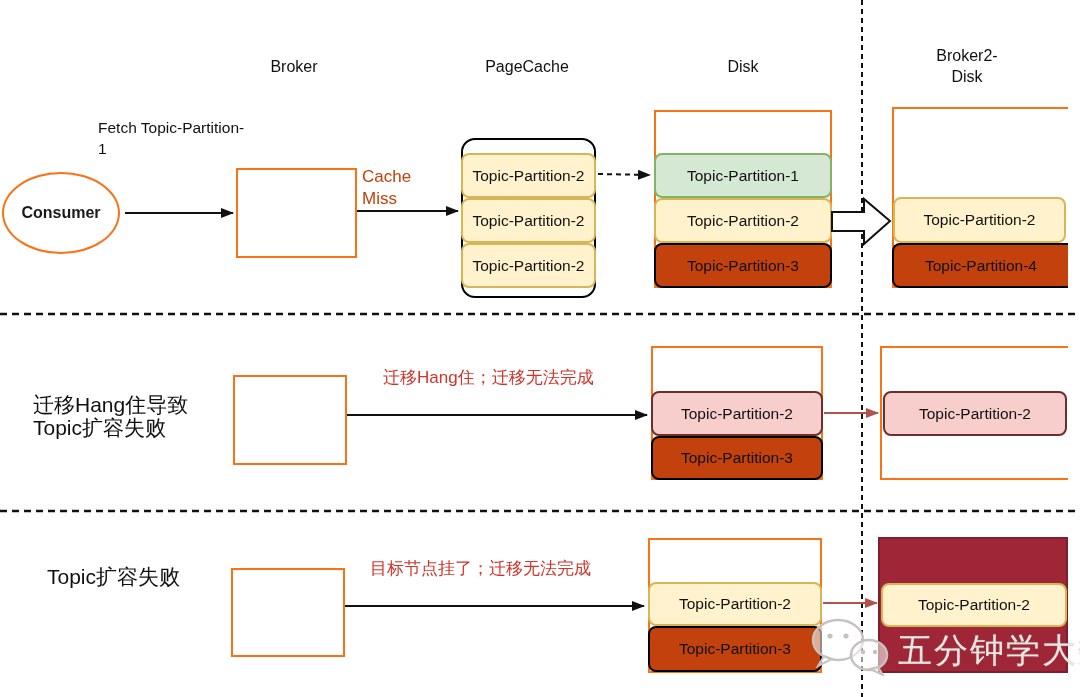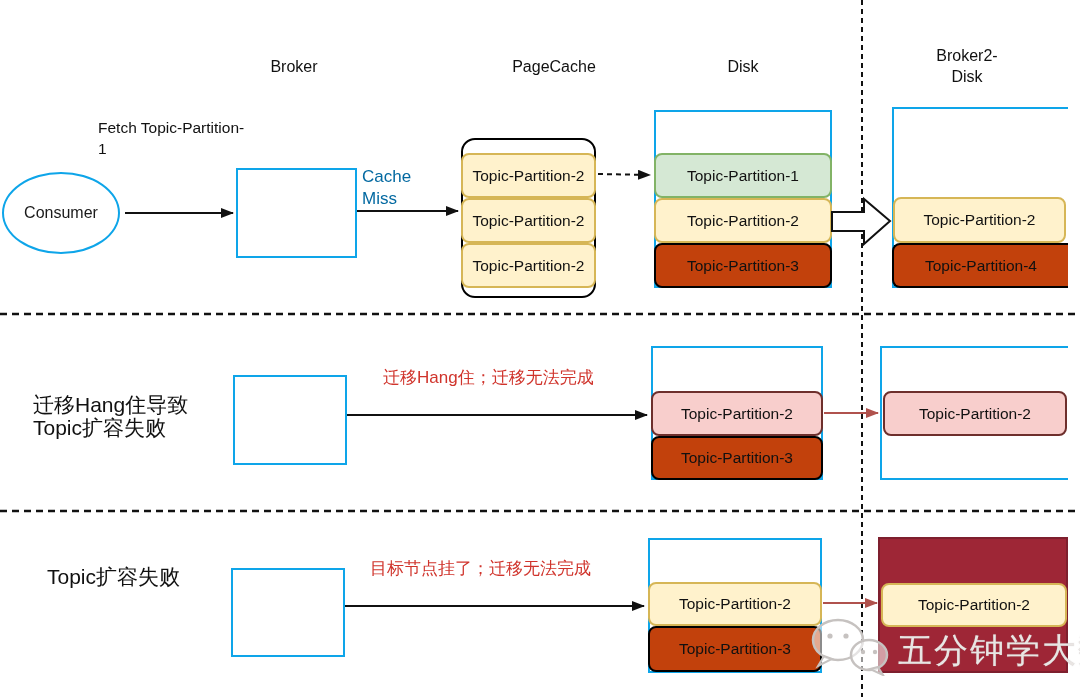--- a/index.html
+++ b/index.html
@@ -4,51 +4,51 @@
 <style>
   html,body{margin:0;padding:0;}
   body{
     width:1080px;height:697px;position:relative;background:#ffffff;
     font-family:"Liberation Sans", sans-serif;color:#1a1a1a;overflow:hidden;
   }
   .abs{position:absolute;}
   .layer-dash{position:absolute;left:0;top:0;z-index:0;pointer-events:none;}
   .layer-arrows{position:absolute;left:0;top:0;z-index:5;pointer-events:none;}
   .hdr{position:absolute;z-index:2;font-size:16px;text-align:center;line-height:21px;color:#111;}
-  .node{position:absolute;z-index:2;background:#fff;border:2px solid #0ea5e9;box-sizing:border-box;}
+  .node{position:absolute;z-index:2;background:#fff;border:2px solid #f97316;box-sizing:border-box;font-weight:bold;}
   .ellipse{border-radius:50%;display:flex;align-items:center;justify-content:center;font-size:16px;}
   .pbox{position:absolute;z-index:3;box-sizing:border-box;border-radius:8px;
         display:flex;align-items:center;justify-content:center;font-size:15.5px;color:#111;}
   .ybox{background:#FFF2CC;border:2px solid #D6B656;}
   .gbox{background:#D5E8D4;border:2px solid #82B366;}
   .wbox{background:#c2410c;border:2px solid #000;}
   .kbox{background:#F8CECC;border:2px solid #6E2F2C;}
   .cut-right{border-right:none;border-radius:8px 0 0 8px;}
   .lbl{position:absolute;z-index:2;font-size:15.5px;line-height:21px;text-align:left;color:#111;}
   .cn{position:absolute;z-index:2;font-size:21px;line-height:23px;color:#111;}
-  .red{color:#0369a1;}
+  .red{color:#c2410c;}
   .rednote{position:absolute;z-index:2;font-size:17px;text-align:left;color:#D0342C;}
   .stack-outline{position:absolute;z-index:2;background:#fff;border:2px solid #000;
         border-radius:14px;box-sizing:border-box;}
   .darkbox{position:absolute;z-index:2;background:#9E2636;border:2px solid #7E1F2E;box-sizing:border-box;}
   .watermark{position:absolute;z-index:6;font-size:34px;letter-spacing:2px;
         color:#E9E5E3;text-shadow:0 0 1px rgba(175,170,168,.7);white-space:nowrap;}
   .wm-icon{position:absolute;z-index:6;}
 </style>
 </head>
 <body>
 
 <svg class="layer-dash" width="1080" height="697">
   <line x1="862" y1="0" x2="862" y2="697" stroke="#111" stroke-width="2" stroke-dasharray="5 4"></line>
   <line x1="0" y1="314" x2="1080" y2="314" stroke="#111" stroke-width="2.5" stroke-dasharray="7 5"></line>
   <line x1="0" y1="511" x2="1080" y2="511" stroke="#111" stroke-width="2.5" stroke-dasharray="7 5"></line>
 </svg>
 
 <div class="hdr" style="left:244px;top:56px;width:100px;">Broker</div>
-<div class="hdr" style="left:494px;top:56px;width:120px;">PageCache</div>
+<div class="hdr" style="left:467px;top:56px;width:120px;">PageCache</div>
 <div class="hdr" style="left:693px;top:56px;width:100px;">Disk</div>
 <div class="hdr" style="left:917px;top:45px;width:100px;">
   <div>Broker2-</div>
   <div>Disk</div>
 </div>
 
 <div class="node ellipse abs" style="left:2px;top:172px;width:118px;height:82px;">
   <span>Consumer</span>
 </div>
 

